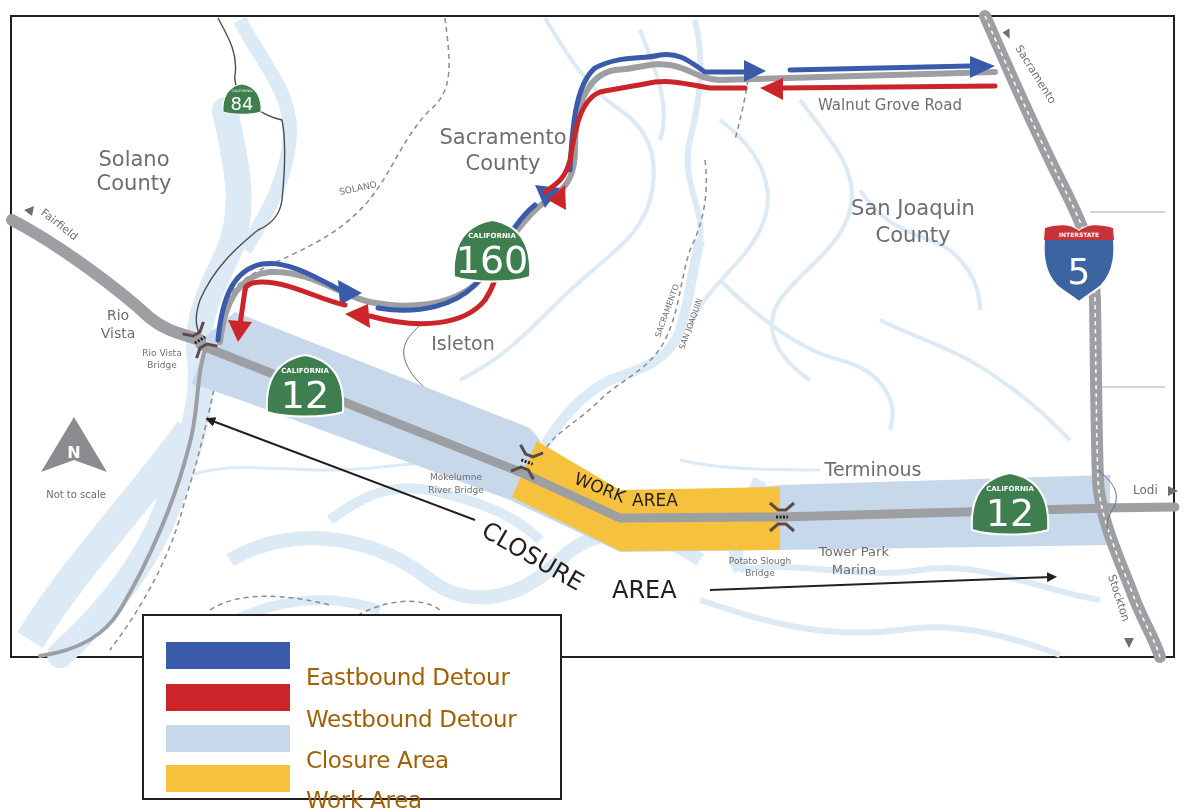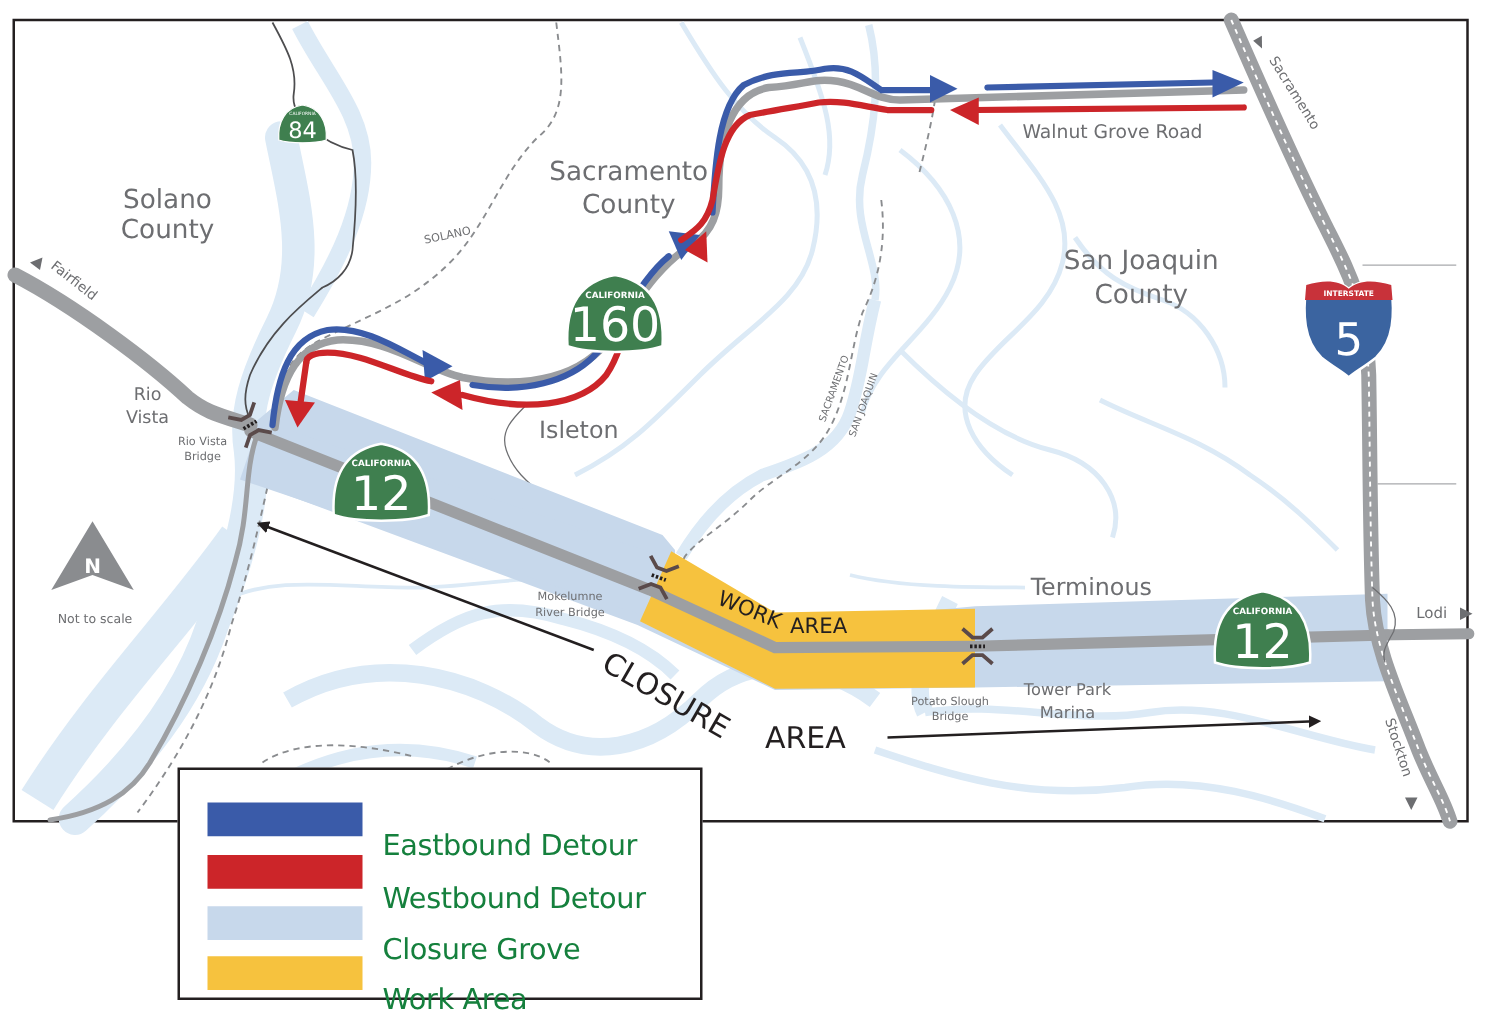--- a/index.html
+++ b/index.html
@@ -2,21 +2,21 @@
 <html><head>
 <meta charset="utf-8">
 <style>
   html, body { margin: 0; padding: 0; background: #ffffff; }
   body { width: 1200px; height: 812px; position: relative; overflow: hidden; font-family: "DejaVu Sans", sans-serif; }
   #map-svg { position: absolute; left: 0; top: 0; width: 1200px; height: 812px; }
   .lbl { fill: #6d6e71; font-family: "DejaVu Sans", sans-serif; }
   .legend { position: absolute; left: 142px; top: 614px; width: 420px; height: 186px; background: #fff; border: 2px solid #231f20; box-sizing: border-box; }
   .legend-row { position: absolute; left: 22px; height: 30px; display: flex; align-items: center; }
   .legend-swatch { width: 124px; height: 27px; display: inline-block; }
-  .legend-label { margin-left: 16px; font-size: 23px; color: #15803d; font-family: "DejaVu Sans", sans-serif; white-space: nowrap; letter-spacing: -0.3px; margin-top: 44px; }
+  .legend-label { margin-left: 16px; font-size: 23px; color: #a16207; font-family: "DejaVu Sans", sans-serif; white-space: nowrap; letter-spacing: -0.3px; margin-top: 44px; }
 </style>
 </head>
 <body>
 
 <svg id="map-svg" viewBox="0 0 1200 812" xmlns="http://www.w3.org/2000/svg">
   <defs>
     <marker id="arrBlk" markerWidth="10" markerHeight="10" refX="5" refY="5" orient="auto" markerUnits="userSpaceOnUse" viewBox="0 0 10 10">
       <path d="M0,0 L10,5 L0,10 z" fill="#231f20"></path>
     </marker>
   </defs>
@@ -218,19 +218,19 @@
   <div class="legend-row" style="top:24px;">
     <span class="legend-swatch" style="background:#3a5ba9;"></span>
     <span class="legend-label">Eastbound Detour</span>
   </div>
   <div class="legend-row" style="top:66px;">
     <span class="legend-swatch" style="background:#cc2529;"></span>
     <span class="legend-label">Westbound Detour</span>
   </div>
   <div class="legend-row" style="top:107px;">
     <span class="legend-swatch" style="background:#c7d8eb;"></span>
-    <span class="legend-label">Closure Grove</span>
+    <span class="legend-label">Closure Area</span>
   </div>
   <div class="legend-row" style="top:147px;justify-content:center;">
     <span class="legend-swatch" style="background:#f6c23e;"></span>
     <span class="legend-label">Work Area</span>
   </div>
 </div>
 
 </body></html>

